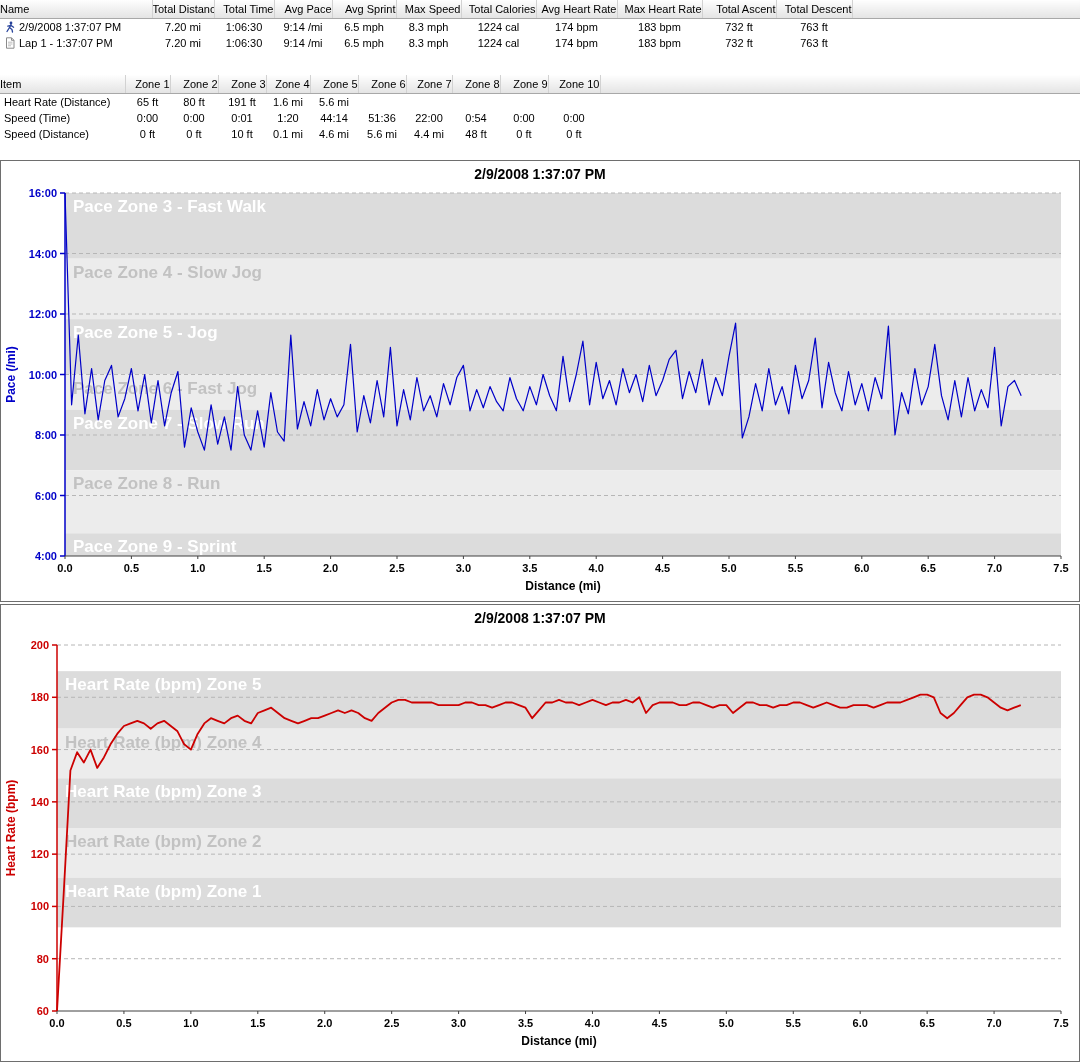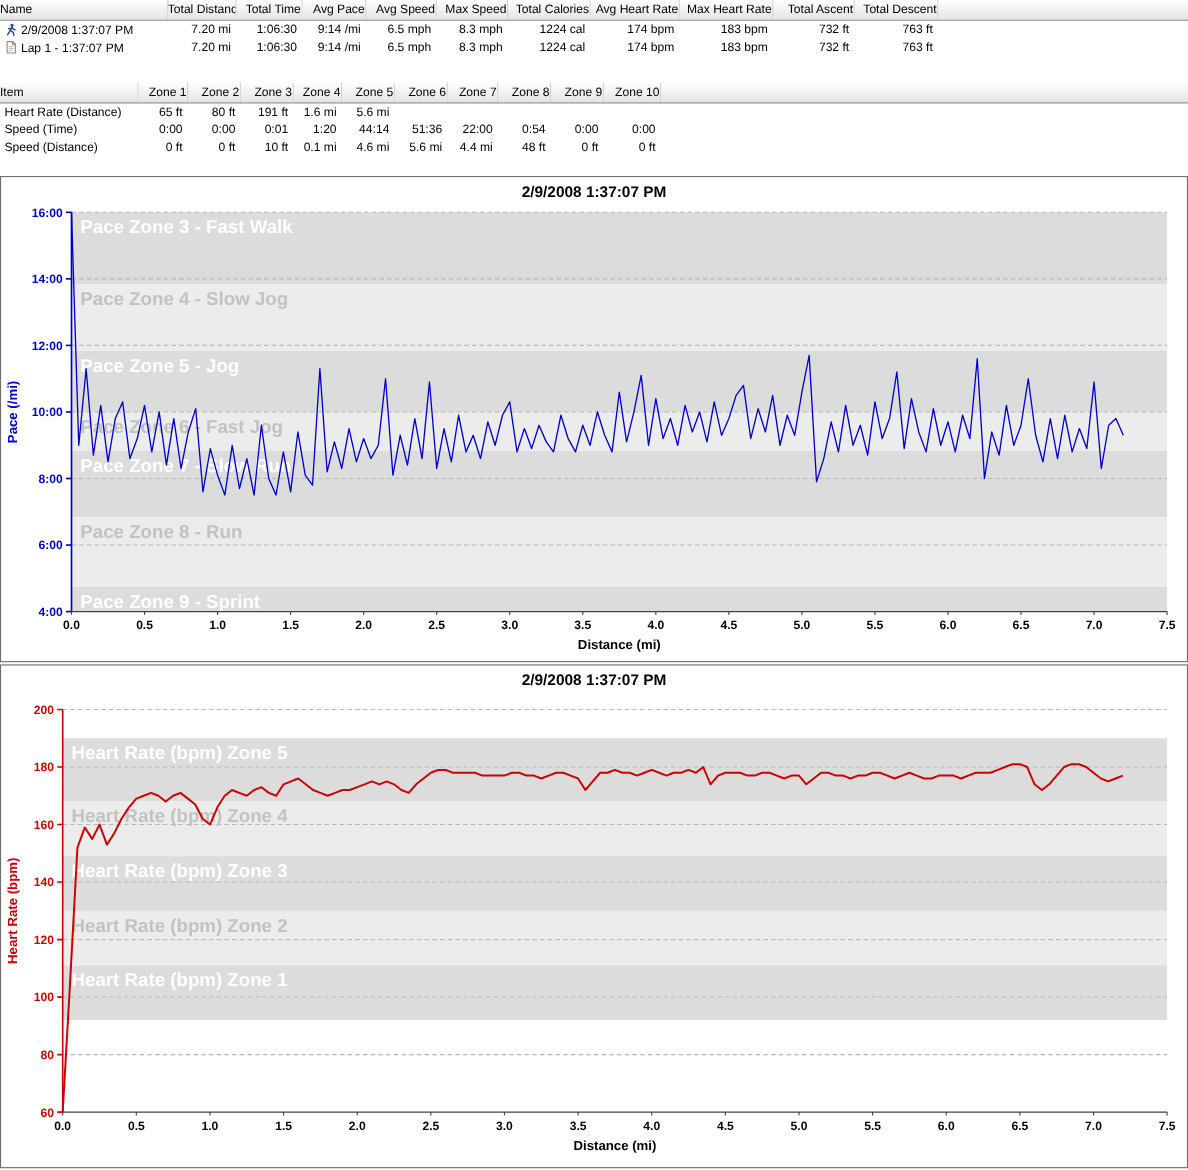--- a/index.html
+++ b/index.html
@@ -5,21 +5,21 @@
   html,body{margin:0;padding:0}
   body{width:1080px;height:1064px;position:relative;background:#fff;
        font-family:"Liberation Sans","DejaVu Sans",sans-serif;font-size:11px;color:#000;overflow:hidden}
   table.grid{border-collapse:collapse;table-layout:fixed;width:1080px}
   .grid th{font-weight:normal;text-align:right;background:linear-gradient(#fefefe,#e4e4e4);
            border-right:1px solid #d2d2d2;border-bottom:1px solid #a8a8a8;height:18px;
            padding:0 0;overflow:hidden;white-space:nowrap}
   .grid th.txt{text-align:left}
   .grid th:last-child{border-right:none}
   .grid td{height:16px;padding:0 4px;white-space:nowrap;overflow:hidden}
-  .grid td.num{text-align:right}
+  .grid td.num{text-align:center}
   .grid td.name-cell{text-align:left}
   .row-icon{display:inline-block;width:12px;height:12px;margin-right:3px;vertical-align:-2px}
   #summary-table{position:absolute;top:0;left:0}
   #zone-table{position:absolute;top:75px;left:0}
   .chart-panel{position:absolute;left:0;width:1078px;border:1px solid #6e6e6e;background:#fff}
   #panel1{top:160px;height:440px}
   #panel2{top:604px;height:456px}
   .chart-title{position:absolute;top:5px;left:0;width:100%;text-align:center;font-weight:bold;font-size:14px}
   .chart-panel svg{position:absolute;top:0;left:0}
   svg text{font-family:"Liberation Sans","DejaVu Sans",sans-serif}
@@ -41,21 +41,21 @@
       <col style="width: 74px;">
       <col style="width: 76px;">
       <col>
     </colgroup>
   <thead>
       <tr id="summary-head">
         <th class="txt">Name</th>
         <th class="num">Total Distance</th>
         <th class="num">Total Time</th>
         <th class="num">Avg Pace</th>
-        <th class="num">Avg Speed</th>
+        <th class="num">Avg Sprint</th>
         <th class="num">Max Speed</th>
         <th class="num">Total Calories</th>
         <th class="num">Avg Heart Rate</th>
         <th class="num">Max Heart Rate</th>
         <th class="num">Total Ascent</th>
         <th class="num">Total Descent</th>
         <th></th>
       </tr>
     </thead>
   <tbody id="summary-body">

